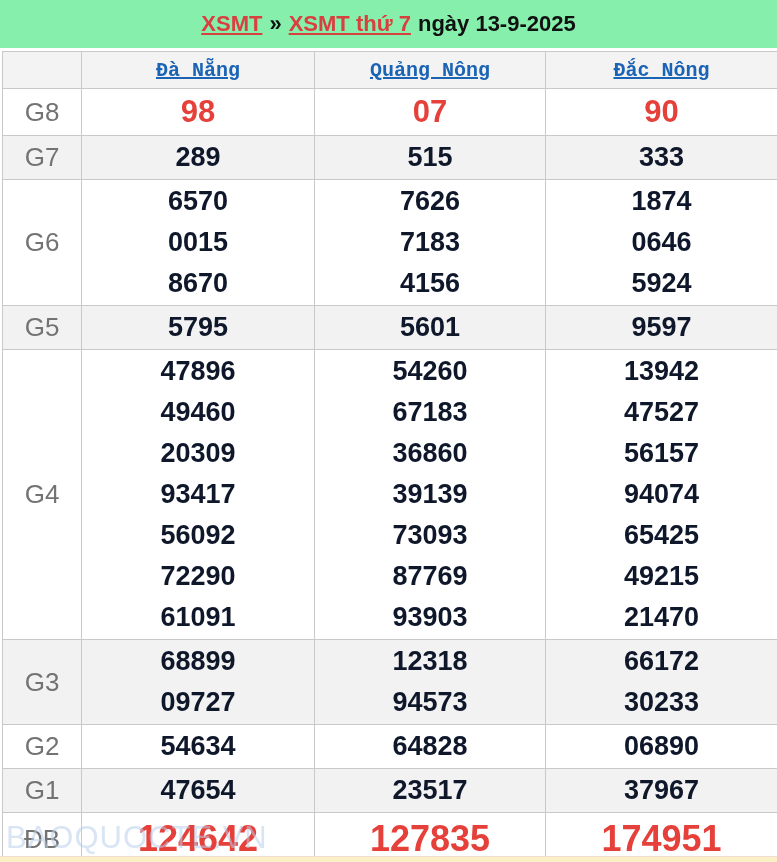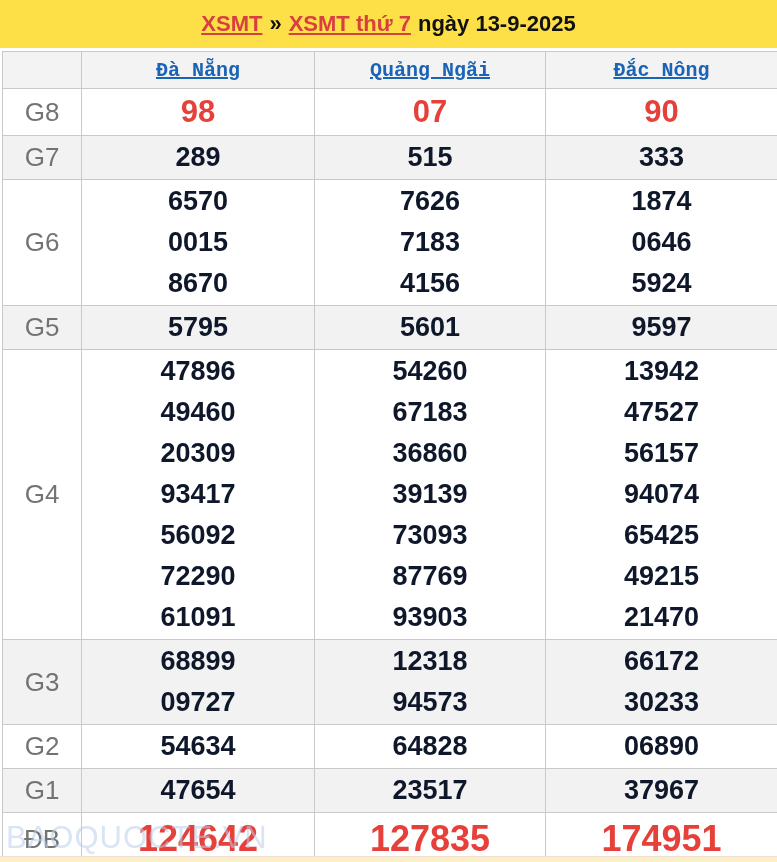--- a/index.html
+++ b/index.html
@@ -8,21 +8,21 @@
     width: 777px;
     height: 862px;
     position: relative;
     overflow: hidden;
     background: #ffffff;
     font-family: "Liberation Sans", sans-serif;
   }
 
   
   .banner {
-    background: #fde047;
+    background: #86efac;
     height: 48px;
     display: flex;
     align-items: center;
     justify-content: center;
     font-size: 22px;
     font-weight: bold;
     color: #111;
     white-space: pre;
   }
   .banner a {
@@ -105,21 +105,21 @@
     <colgroup>
       <col style="width:79px">
       <col style="width:233px">
       <col style="width:231px">
       <col style="width:232px">
     </colgroup>
     <thead>
       <tr>
         <th></th>
         <th><a>Đà Nẵng</a></th>
-        <th><a>Quảng Ngãi</a></th>
+        <th><a>Quảng Nông</a></th>
         <th><a>Đắc Nông</a></th>
       </tr>
     </thead>
     <tbody>
       <tr class="row-g8">
         <td class="label-cell">G8</td>
         <td>
             <div class="num">98</div>
           </td>
         <td>

